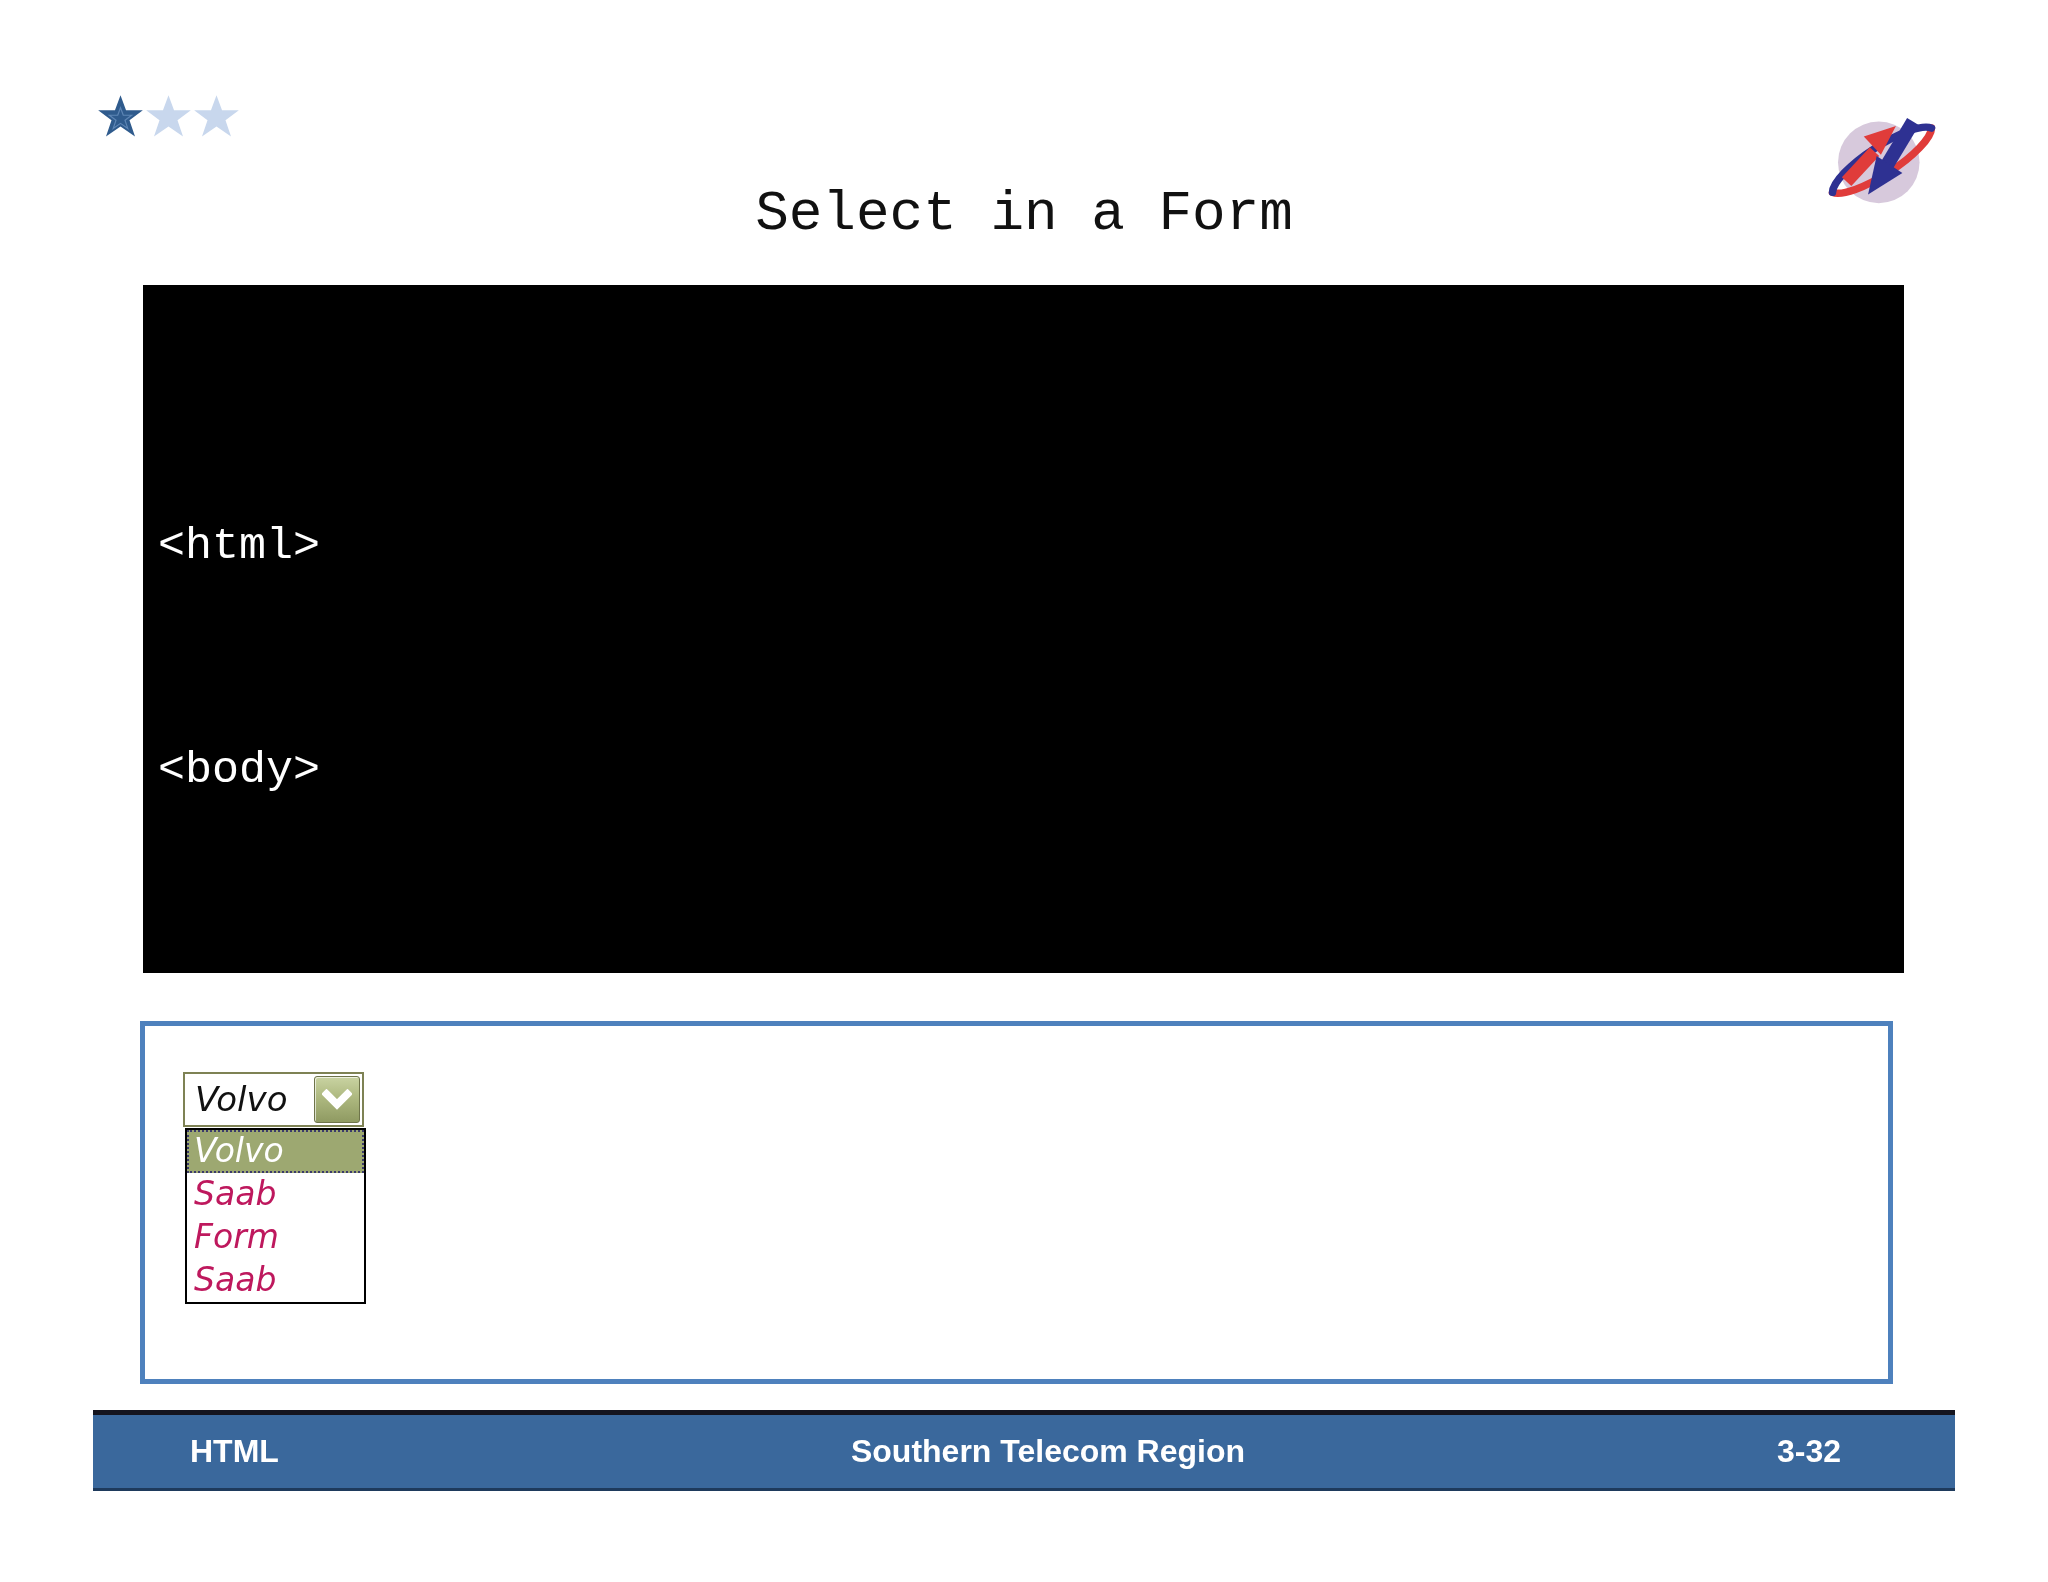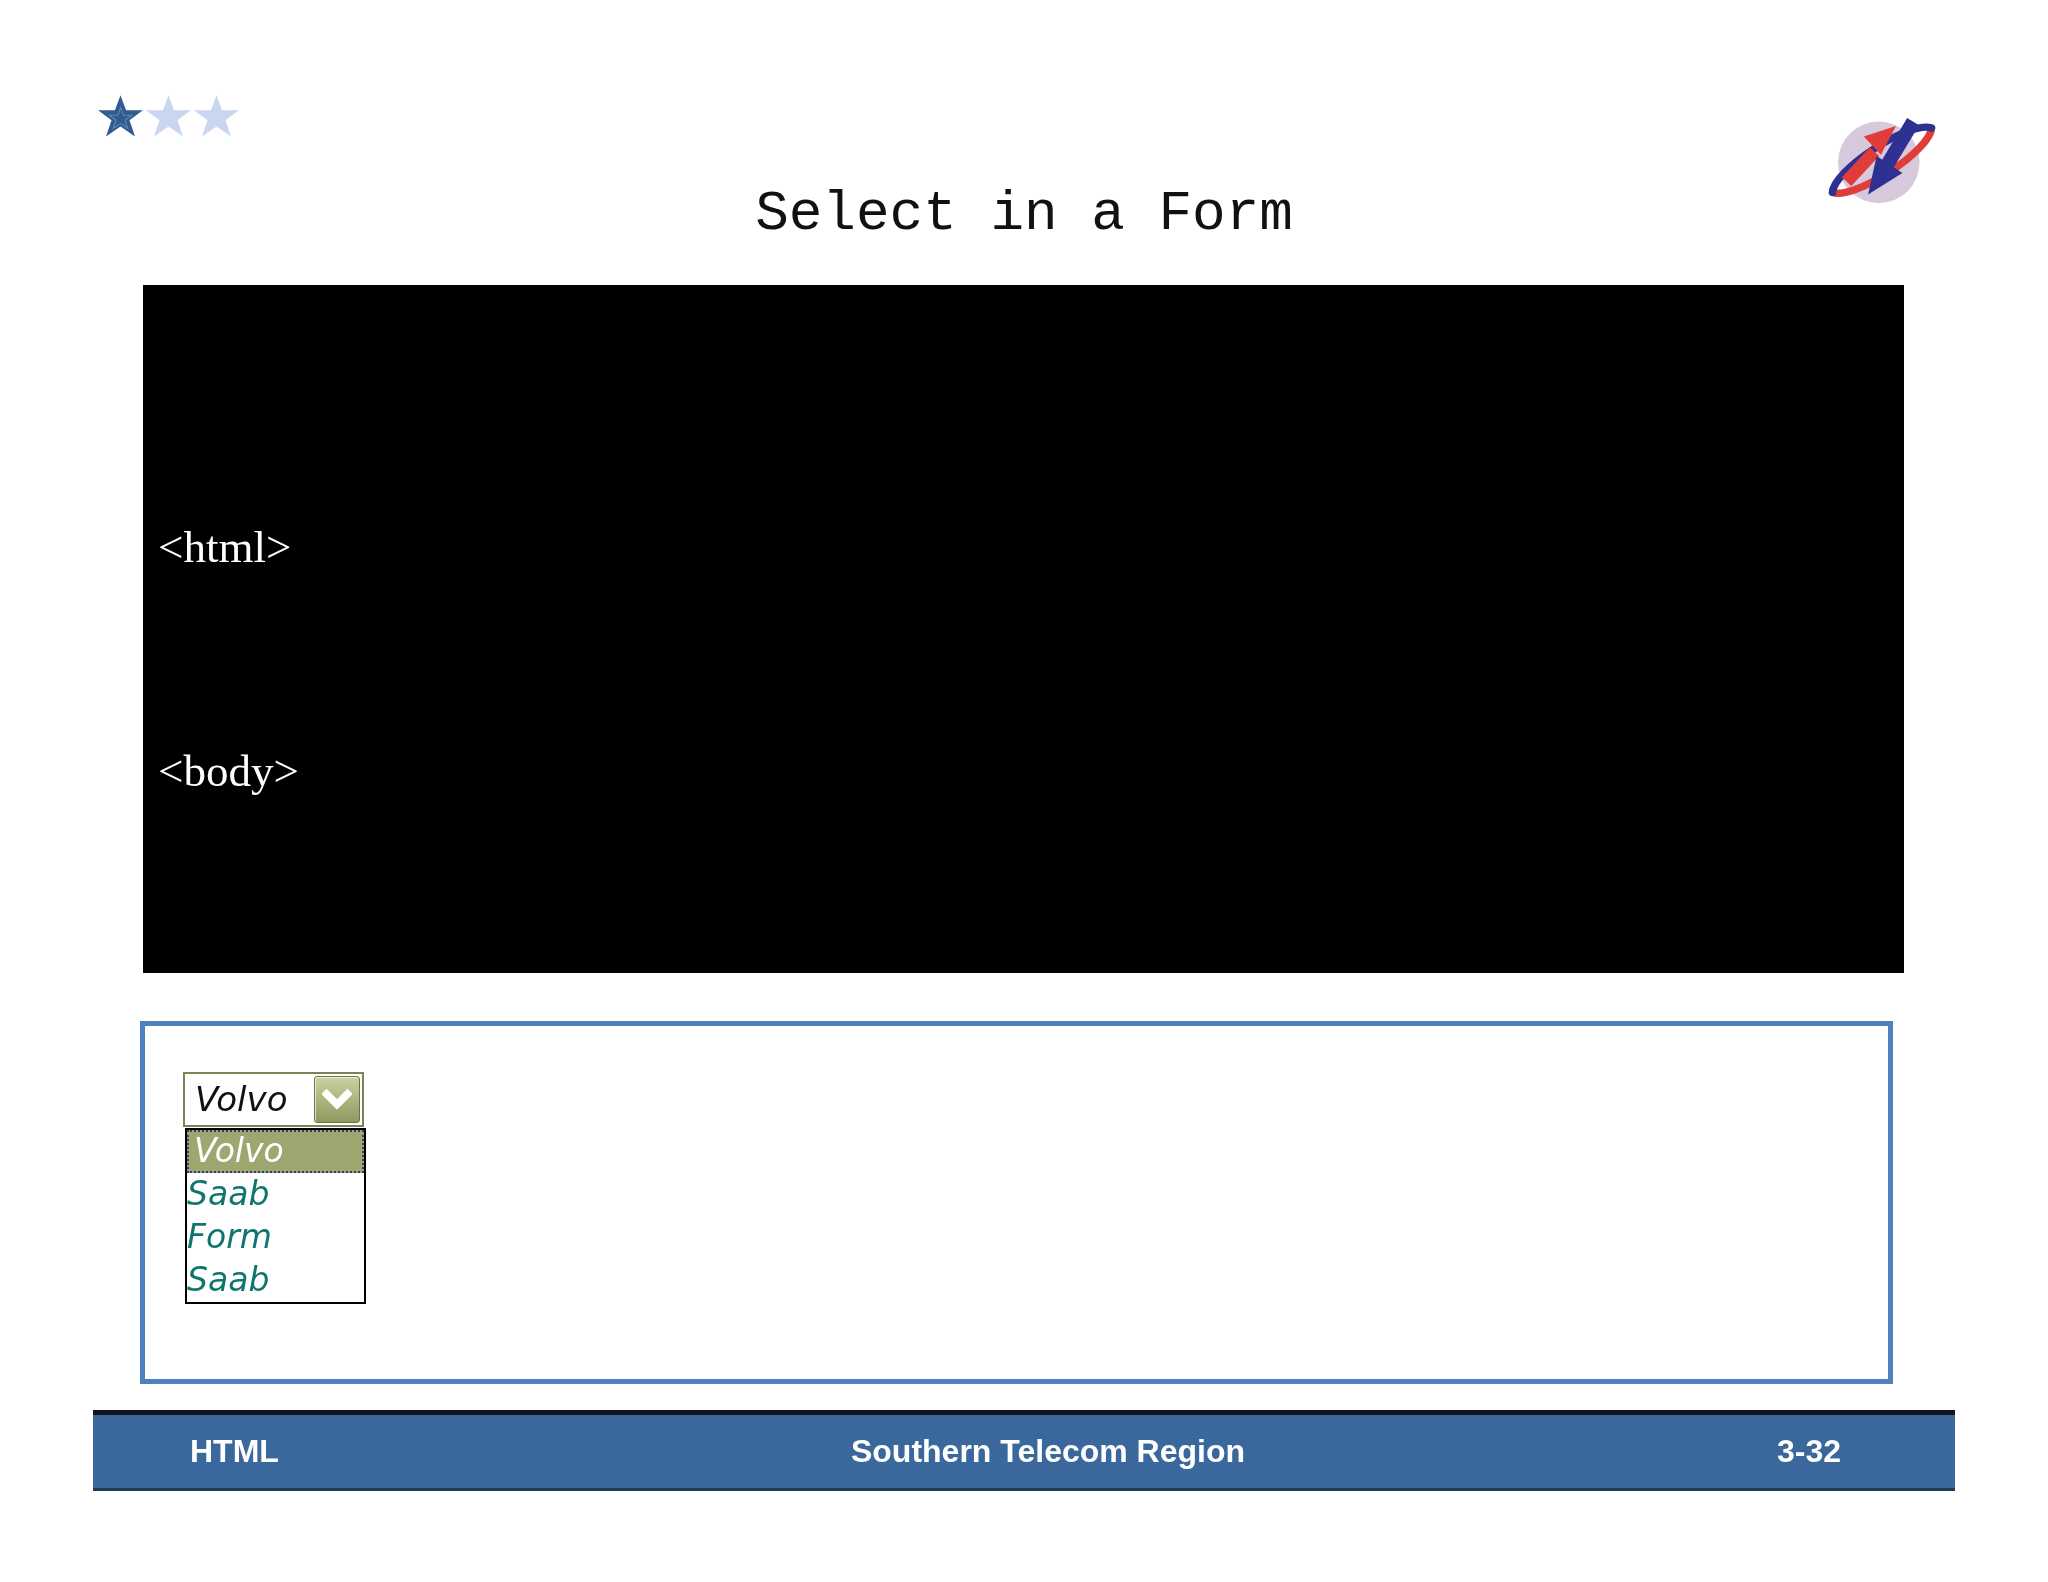--- a/index.html
+++ b/index.html
@@ -54,21 +54,21 @@
     height: 688px;
     background: #000000;
     color: #ffffff;
     font-family: "Liberation Mono", "DejaVu Sans Mono", monospace;
     font-size: 45px;
     line-height: 56px;
     padding: 10px 10px 0 15px;
     overflow: hidden;
     white-space: pre;
   }
-  .code-line { white-space: pre; font-family: Liberation Serif, serif; }
+  .code-line { white-space: pre; }
 
   
   .result-panel {
     position: absolute;
     left: 140px;
     top: 1021px;
     width: 1753px;
     height: 363px;
     border: 5px solid #4E81BD;
     background: #ffffff;
@@ -117,22 +117,22 @@
     left: 40px;
     top: 102px;
     width: 181px;
     border: 2px solid #000000;
     background: #ffffff;
   }
   .option-row {
     height: 43px;
     line-height: 41px;
     font-size: 33px;
-    color: #0f766e;
-    padding-left: 0;
+    color: #be185d;
+    padding-left: 7px;
     font-family: "DejaVu Sans", "Liberation Sans", sans-serif;
     white-space: nowrap;
     overflow: hidden;
   }
   .option-row.selected {
     background: #9DA871;
     color: #ffffff;
     border: 2px dotted #3B3B6B;
     line-height: 37px;
     padding-left: 5px;

